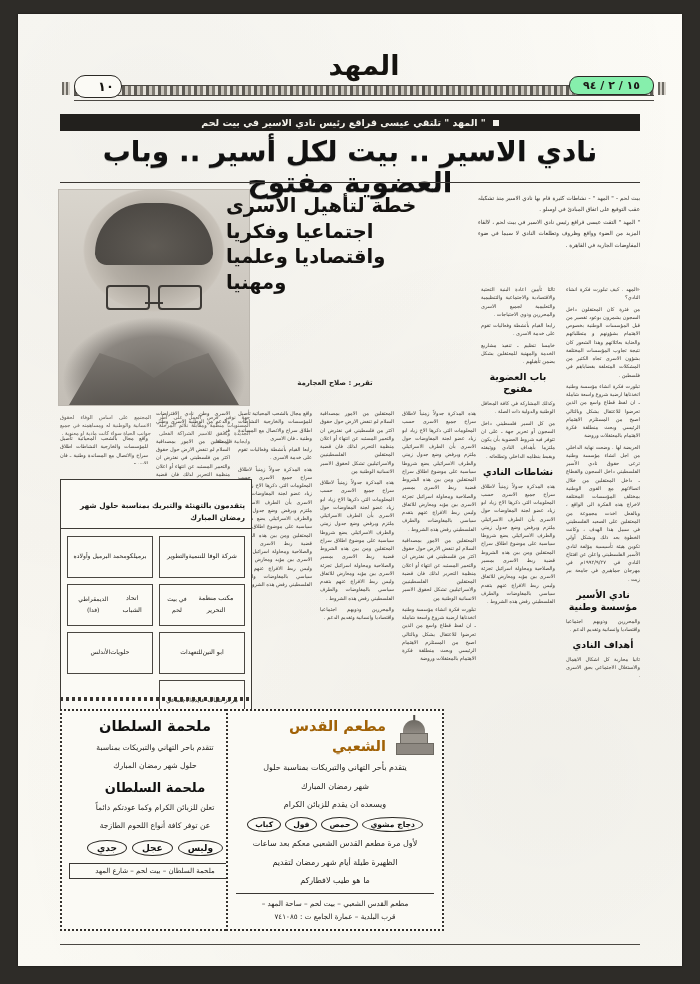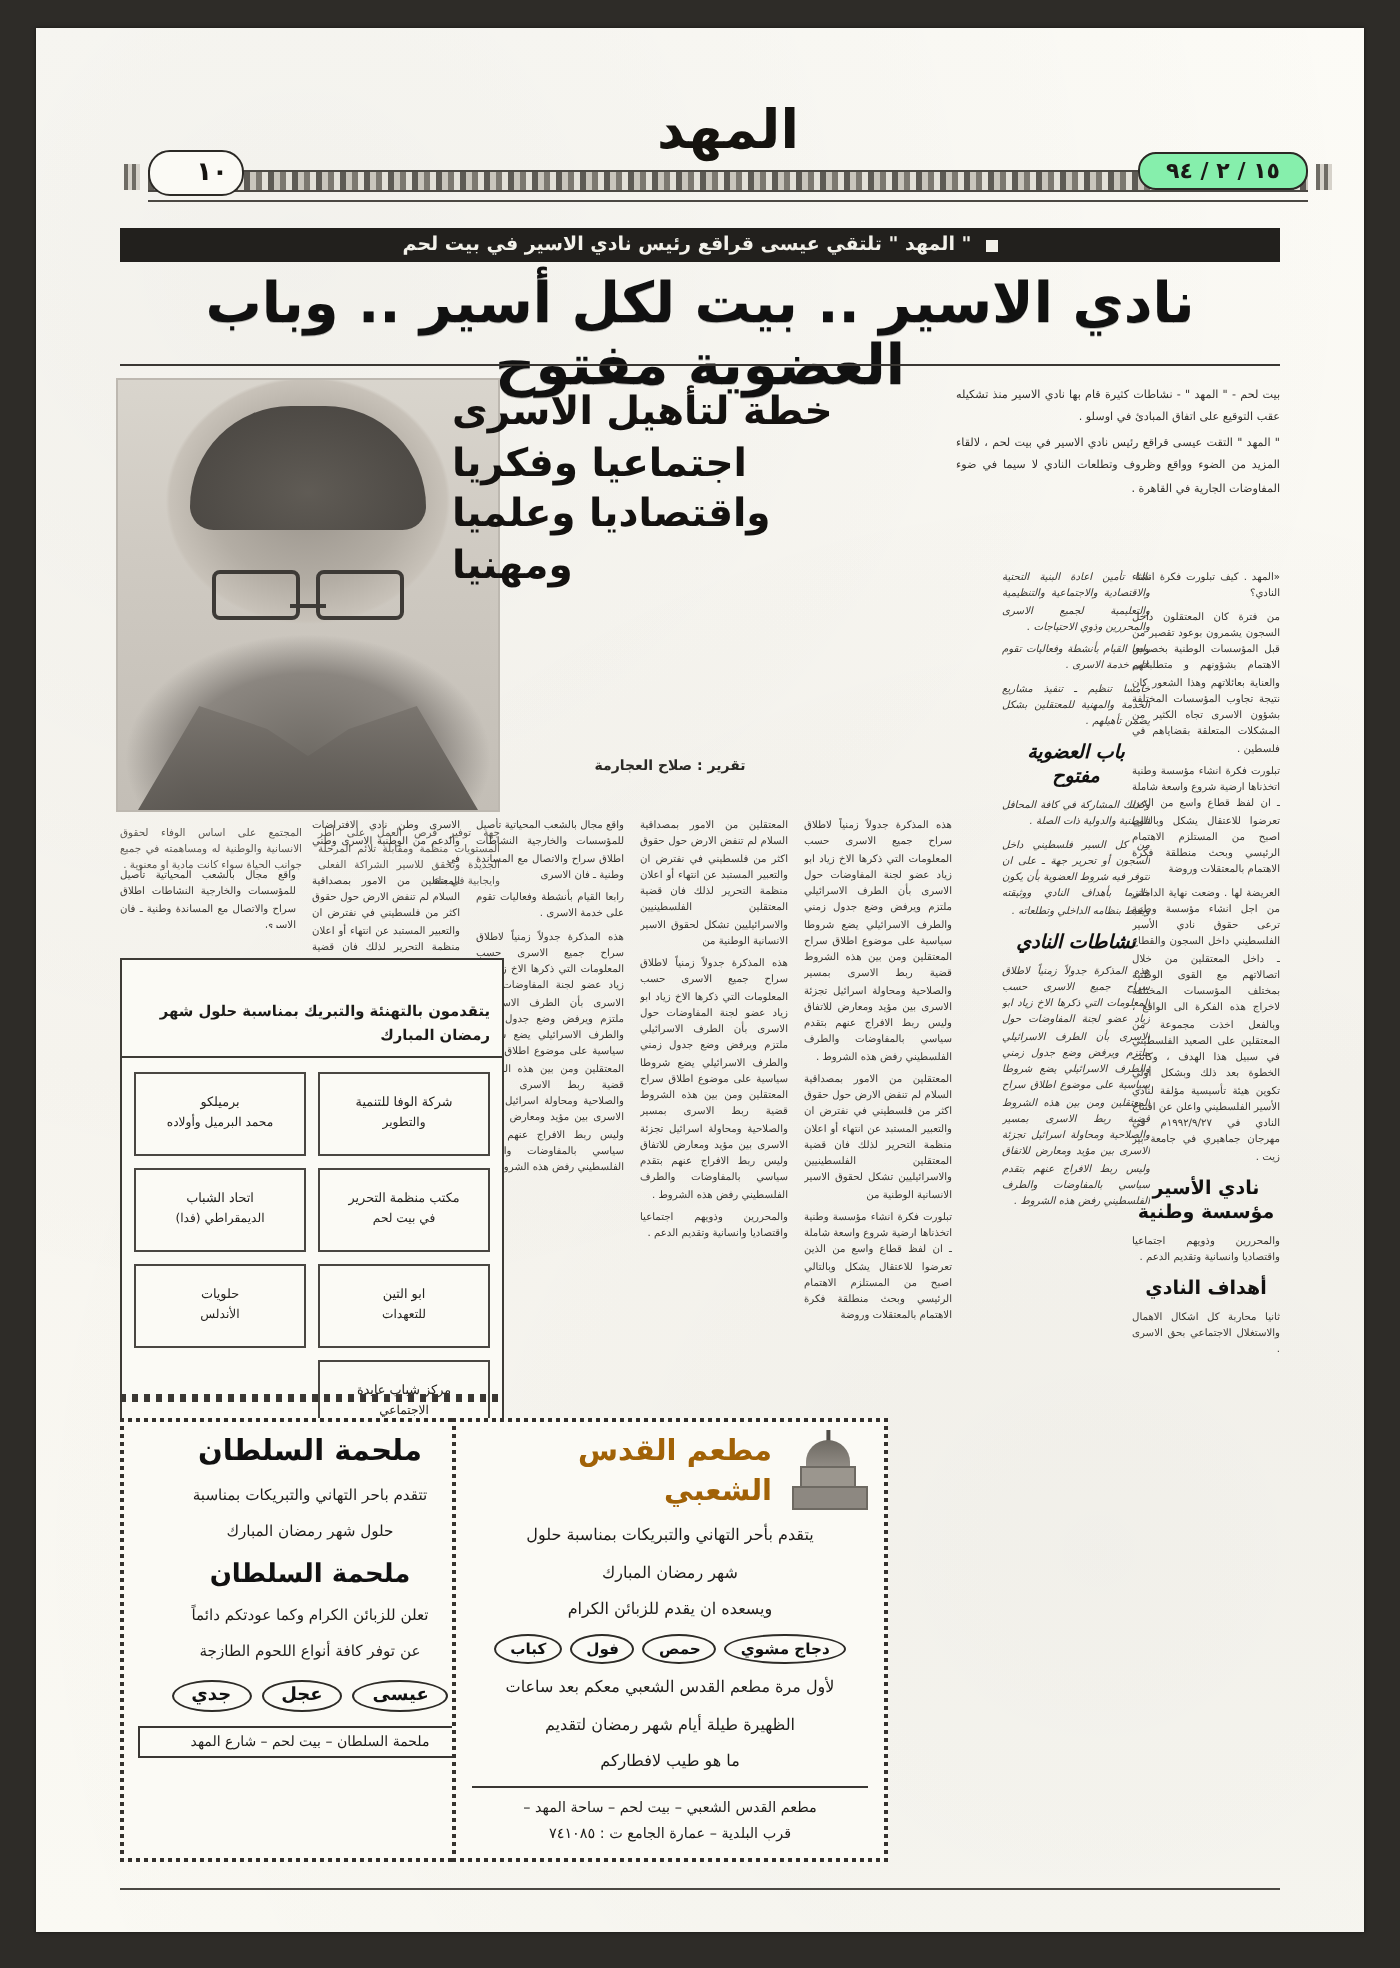--- a/index.html
+++ b/index.html
@@ -148,21 +148,21 @@
   
   .col{position:absolute;font-size:5.1px;line-height:1.62;color:#3a3731;
        direction:rtl;text-align:justify;overflow:hidden;}
   .col p{margin:0 0 3px 0;}
   .col .sub{
     font-size:9.5px;font-weight:bold;color:#121110;text-align:center;
     margin:6px 0 4px 0;line-height:1.25;
   }
 
   #colA{right:0;top:96px;width:74px;height:560px;}
-  #colB{right:65px;top:96px;width:74px;height:560px;font-style:italic;}
+  #colB{right:85px;top:96px;width:74px;height:560px;}
   #colC{right:164px;top:220px;width:74px;height:436px;}
   #colD{right:246px;top:220px;width:74px;height:436px;}
   #colE{right:328px;top:220px;width:74px;height:296px;}
   #colF{right:410px;top:220px;width:74px;height:296px;}
   #colG{right:492px;top:245px;width:88px;height:30px;}
 
   
   .ad-greet{
     position:absolute;left:0;top:290px;width:190px;
     border:1.4px solid #3e3b36;background:#fbfaf5;
@@ -171,21 +171,21 @@
   .ad-greet-head{
     border-bottom:1.4px solid #3e3b36;
     padding:4px 6px;text-align:right;
     font-size:7.4px;font-weight:bold;color:#1d1b18;line-height:1.6;margin-top:16px;
   }
   .ad-greet-grid{
     display:grid;grid-template-columns:1fr 1fr;gap:6px;padding:7px 6px;
   }
   .ad-cell{
     border:1.1px solid #4a4742;padding:5px 3px;min-height:30px;
-    display:flex;flex-direction:column;align-items:center;justify-content:center;
+    display:flex;flex-direction:row;align-items:center;justify-content:center;
     text-align:center;font-size:6.4px;line-height:1.75;color:#24221e;
   }
   .ad-cell .l2{font-size:6.1px;}
 
   .dot-sep{
     position:absolute;left:0;top:508px;width:190px;height:4px;
     background:repeating-linear-gradient(90deg,#3a3733 0 3px,transparent 3px 6px);
   }
 
   
@@ -386,21 +386,21 @@
     <div class="dot-sep"></div>
 
     <div class="ad-butcher">
       <div class="title">ملحمة السلطان</div>
       <div class="line">تتقدم باحر التهاني والتبريكات بمناسبة</div>
       <div class="line">حلول شهر رمضان المبارك</div>
       <div class="title2">ملحمة السلطان</div>
       <div class="line">تعلن للزبائن الكرام وكما عودتكم دائماً</div>
       <div class="line">عن توفر كافة أنواع اللحوم الطازجة</div>
       <div class="ovals">
-        <div class="oval">عيسى</div>
+        <div class="oval">وليس</div>
         <div class="oval">عجل</div>
         <div class="oval">جدي</div>
       </div>
       <div class="addr">ملحمة السلطان – بيت لحم – شارع المهد</div>
     </div>
 
     <div class="ad-rest">
       <div class="ad-rest-top">
         <div class="dome">
           <div class="spire"></div>

